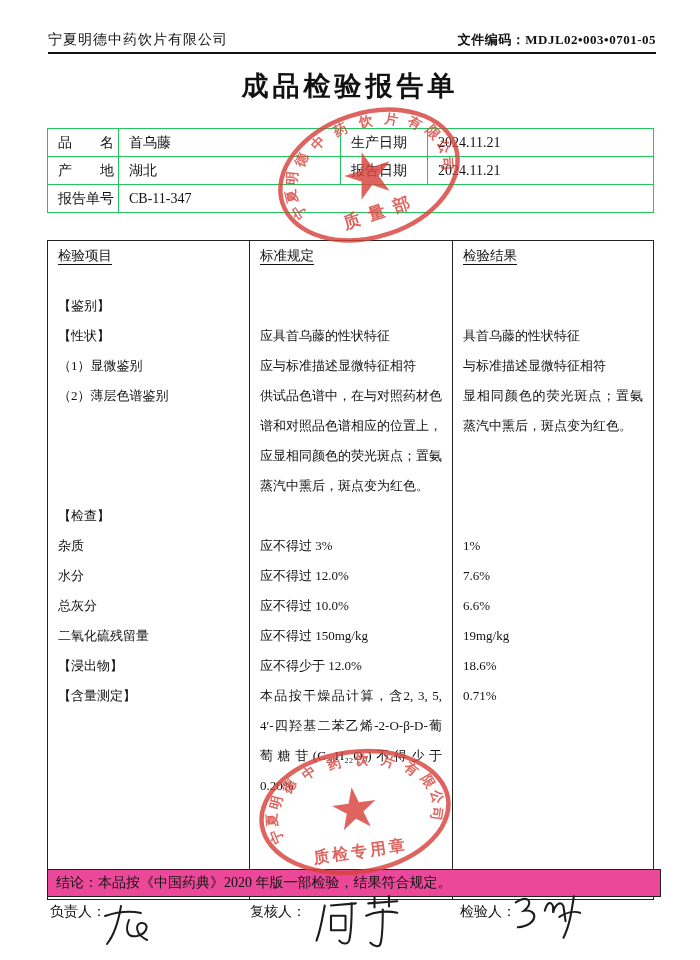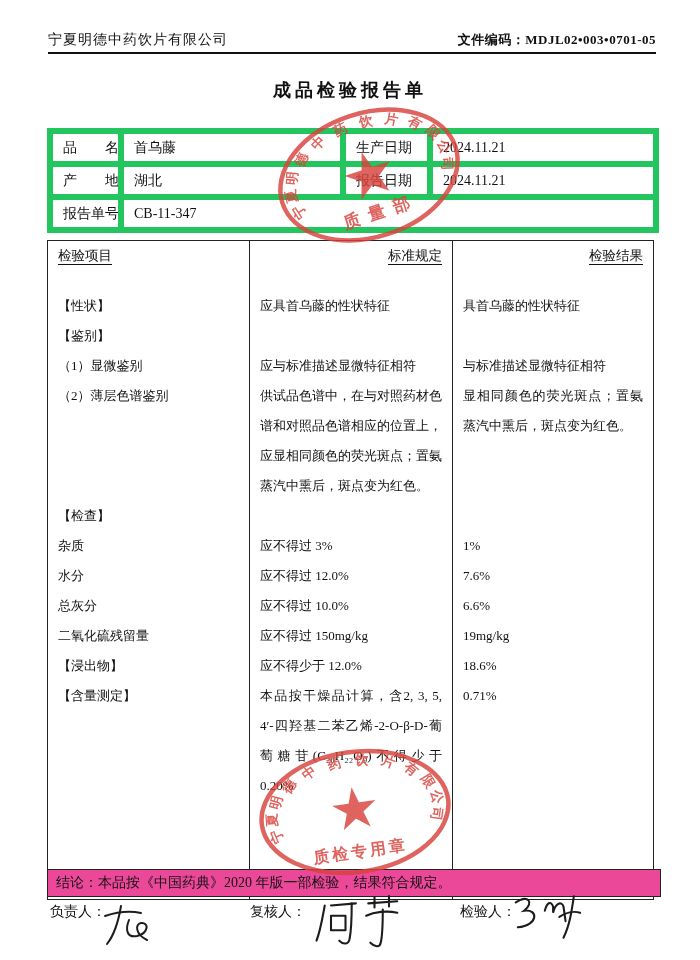--- a/index.html
+++ b/index.html
@@ -5,35 +5,35 @@
   html,body{margin:0;padding:0;}
   body{
     width:700px;height:960px;position:relative;background:#ffffff;
     font-family:"Liberation Serif","DejaVu Serif",serif;color:#111;
     overflow:hidden;
   }
   
   .hdr-left{position:absolute;left:48px;top:31px;font-size:14px;letter-spacing:1px;}
   .hdr-right{position:absolute;right:44px;top:31px;font-size:13px;font-weight:bold;letter-spacing:.5px;}
   .hdr-rule{position:absolute;left:48px;right:44px;top:52px;height:2px;background:#111;}
-  .doc-title{position:absolute;left:0;right:0;top:78px;text-align:center;
-    font-size:18px;font-weight:bold;letter-spacing:4px;}
+  .doc-title{position:absolute;left:0;right:0;top:68px;text-align:center;
+    font-size:27px;font-weight:bold;letter-spacing:4px;}
   
   table{border-collapse:collapse;table-layout:fixed;}
   .info-table{position:absolute;left:47px;top:128px;width:606px;}
-  .info-table td{border:6px solid #22c55e;height:27px;font-size:14px;
+  .info-table td{border:1px solid #22c55e;height:27px;font-size:14px;
     padding:0 0 0 10px;vertical-align:middle;white-space:nowrap;overflow:hidden;}
   
   .main-table{position:absolute;left:47px;top:240px;width:606px;border:1.5px solid #222;}
   .main-table td{vertical-align:top;font-size:13px;line-height:30px;padding:0 10px;}
   .main-table .c1{border-right:1px solid #222;}
   .main-table .c2{border-right:1px solid #222;}
   .main-table tr.hd td{height:50px;font-size:13.5px;}
   .main-table tr.hd td span{text-decoration:underline;text-underline-offset:4px;}
-  .main-table tr.hd .c2,.main-table tr.hd .c3{text-align:right;}
+  .main-table tr.hd .c2,.main-table tr.hd .c3{text-align:left;}
   .r30 td{height:30px;}
   .r120 td{height:120px;}
   .r90 td{height:90px;}
   .rfill td{height:98px;}
   .just{text-align:justify;}
   
   .conclusion{position:absolute;left:47px;top:869px;width:604px;height:26px;
     border:1.5px solid #222;font-size:14px;line-height:26px;padding-left:8px;
     background:#ec4899;white-space:nowrap;}
   
@@ -84,28 +84,28 @@
       <col style="width:203px">
       <col style="width:201px">
     </colgroup>
   <tbody>
       <tr class="hd">
     <td class="c1"><span>检验项目</span></td>
     <td class="c2"><span>标准规定</span></td>
     <td class="c3"><span>检验结果</span></td>
   </tr>
   <tr class="r30">
+    <td class="c1">【鉴别】</td>
+    <td class="c2"></td>
+    <td class="c3"></td>
+  </tr>
+  <tr class="r30">
     <td class="c1">【性状】</td>
     <td class="c2">应具首乌藤的性状特征</td>
     <td class="c3">具首乌藤的性状特征</td>
-  </tr>
-  <tr class="r30">
-    <td class="c1">【鉴别】</td>
-    <td class="c2"></td>
-    <td class="c3"></td>
   </tr>
   <tr class="r30">
     <td class="c1">（1）显微鉴别</td>
     <td class="c2">应与标准描述显微特征相符</td>
     <td class="c3">与标准描述显微特征相符</td>
   </tr>
   <tr class="r120">
     <td class="c1">（2）薄层色谱鉴别</td>
     <td class="c2 just">供试品色谱中，在与对照药材色谱和对照品色谱相应的位置上，应显相同颜色的荧光斑点；置氨蒸汽中熏后，斑点变为红色。</td>
     <td class="c3 just">显相同颜色的荧光斑点；置氨蒸汽中熏后，斑点变为红色。</td>

